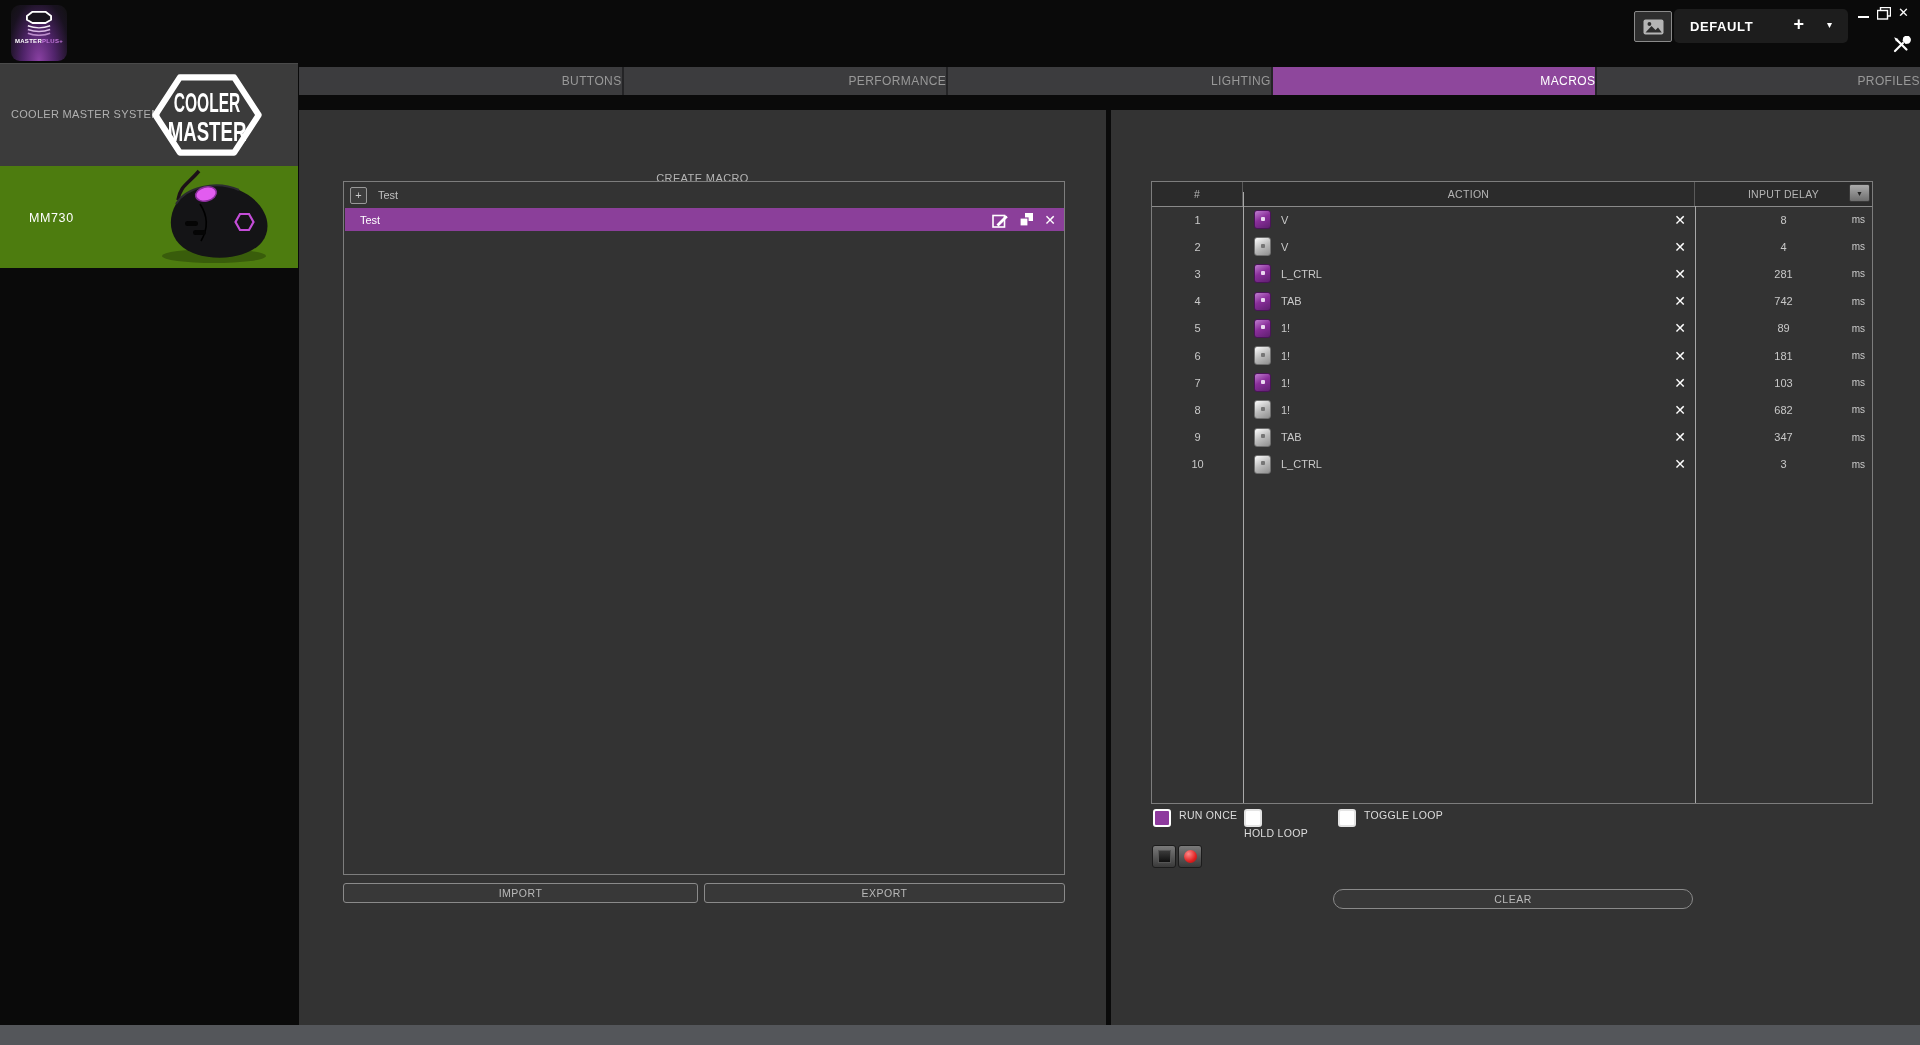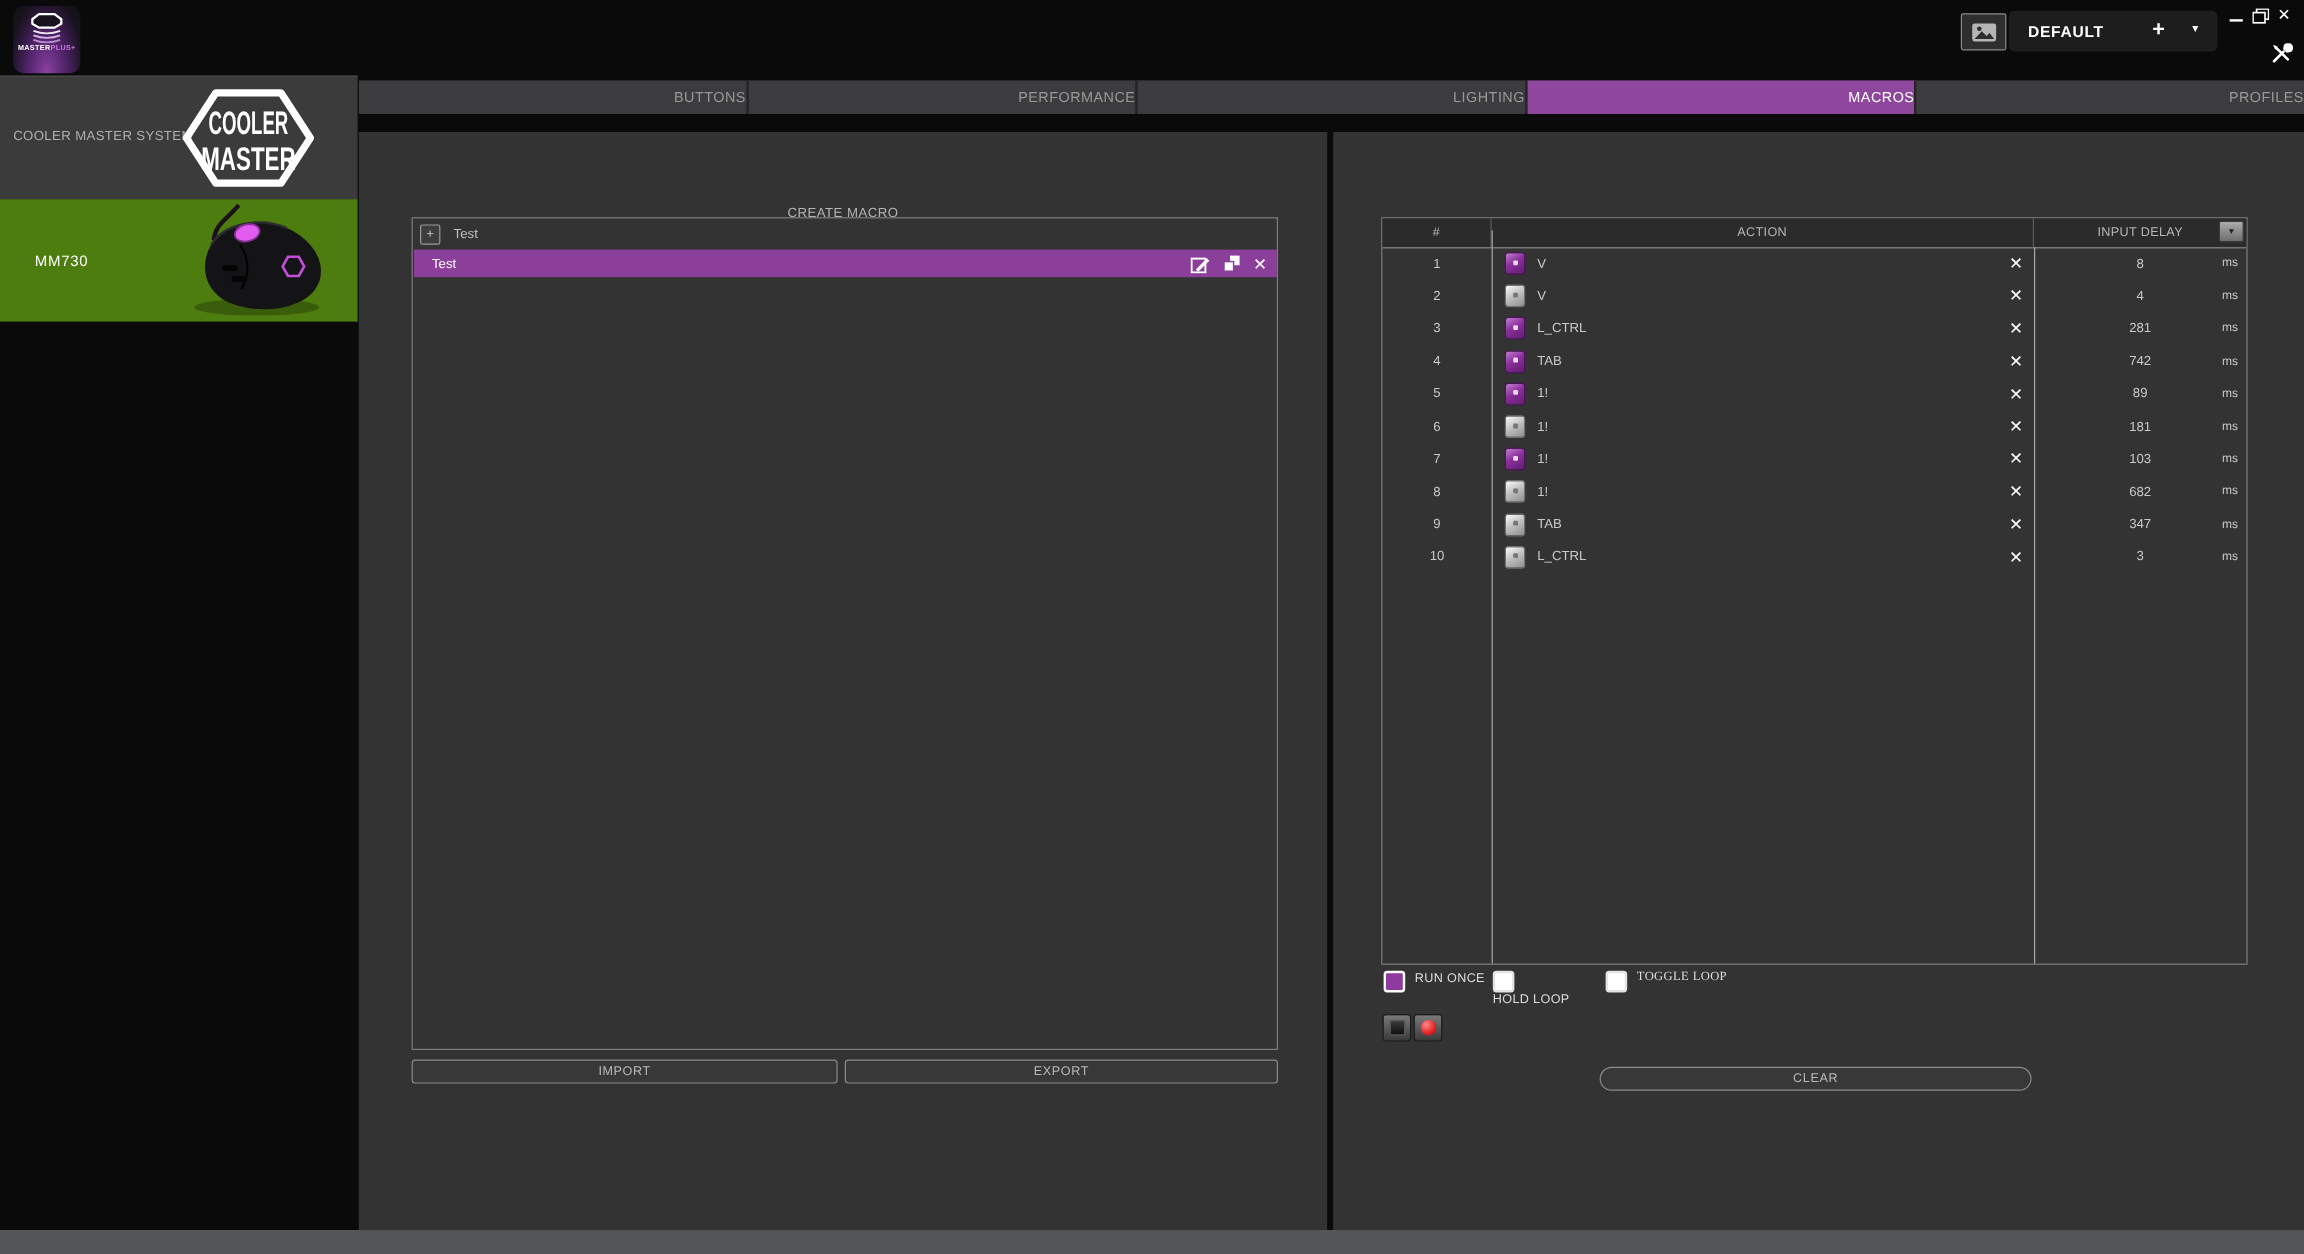--- a/index.html
+++ b/index.html
@@ -88,21 +88,21 @@
   .keycap[data-dir="up"]::after{background:#767676;}
   .ar-x{position:absolute;right:9px;color:#fff;font-weight:bold;font-size:14px;cursor:pointer;}
   .ar-delay{flex:1;position:relative;height:100%;display:flex;align-items:center;justify-content:center;}
   .ar-ms{position:absolute;right:7px;font-size:10px;}
   .v-sep{position:absolute;width:1px;background:#a8a8a8;}
   .v-sep-1{left:91px;top:10px;bottom:0;}
   .v-sep-2{left:543px;top:24px;bottom:0;}
 
   
   .mode{position:absolute;top:699px;height:20px;display:flex;cursor:pointer;}
-  .mode-0{left:42px;}.mode-1{left:133px;flex-direction:column;}.mode-2{left:227px;font-family:Liberation Serif, serif;}
+  .mode-0{left:42px;}.mode-1{left:133px;flex-direction:column;}.mode-2{left:227px;}
   .cb{width:18px;height:18px;border-radius:3px;margin-right:8px;box-sizing:border-box;flex:0 0 auto;}
   .cb[data-state="checked"]{background:#8e3a9e;border:2px solid #fff;}
   .cb[data-state="unchecked"]{background:#fff;border:2px solid #e4e4e4;}
   .mode-label{font-size:10.5px;color:#ddd;letter-spacing:.3px;}
   .rec-btn{position:absolute;top:735px;width:24px;height:23px;background:linear-gradient(#7a7a7a,#3a3a3a);
     border:1px solid #1c1c1c;border-radius:3px;display:flex;align-items:center;justify-content:center;padding:0;cursor:pointer;}
   .stop-btn{left:41px;}.record-btn{left:67px;}
   .stop-sq{width:11px;height:11px;background:linear-gradient(#3a3a3a,#101010);border:1px solid #555;}
   .rec-circle{width:13px;height:13px;border-radius:50%;background:radial-gradient(circle at 35% 30%,#ff8a8a,#e02020 60%,#9c0f0f);}
   .clear-btn{position:absolute;left:222px;top:779px;width:360px;height:20px;border-radius:10px;}

